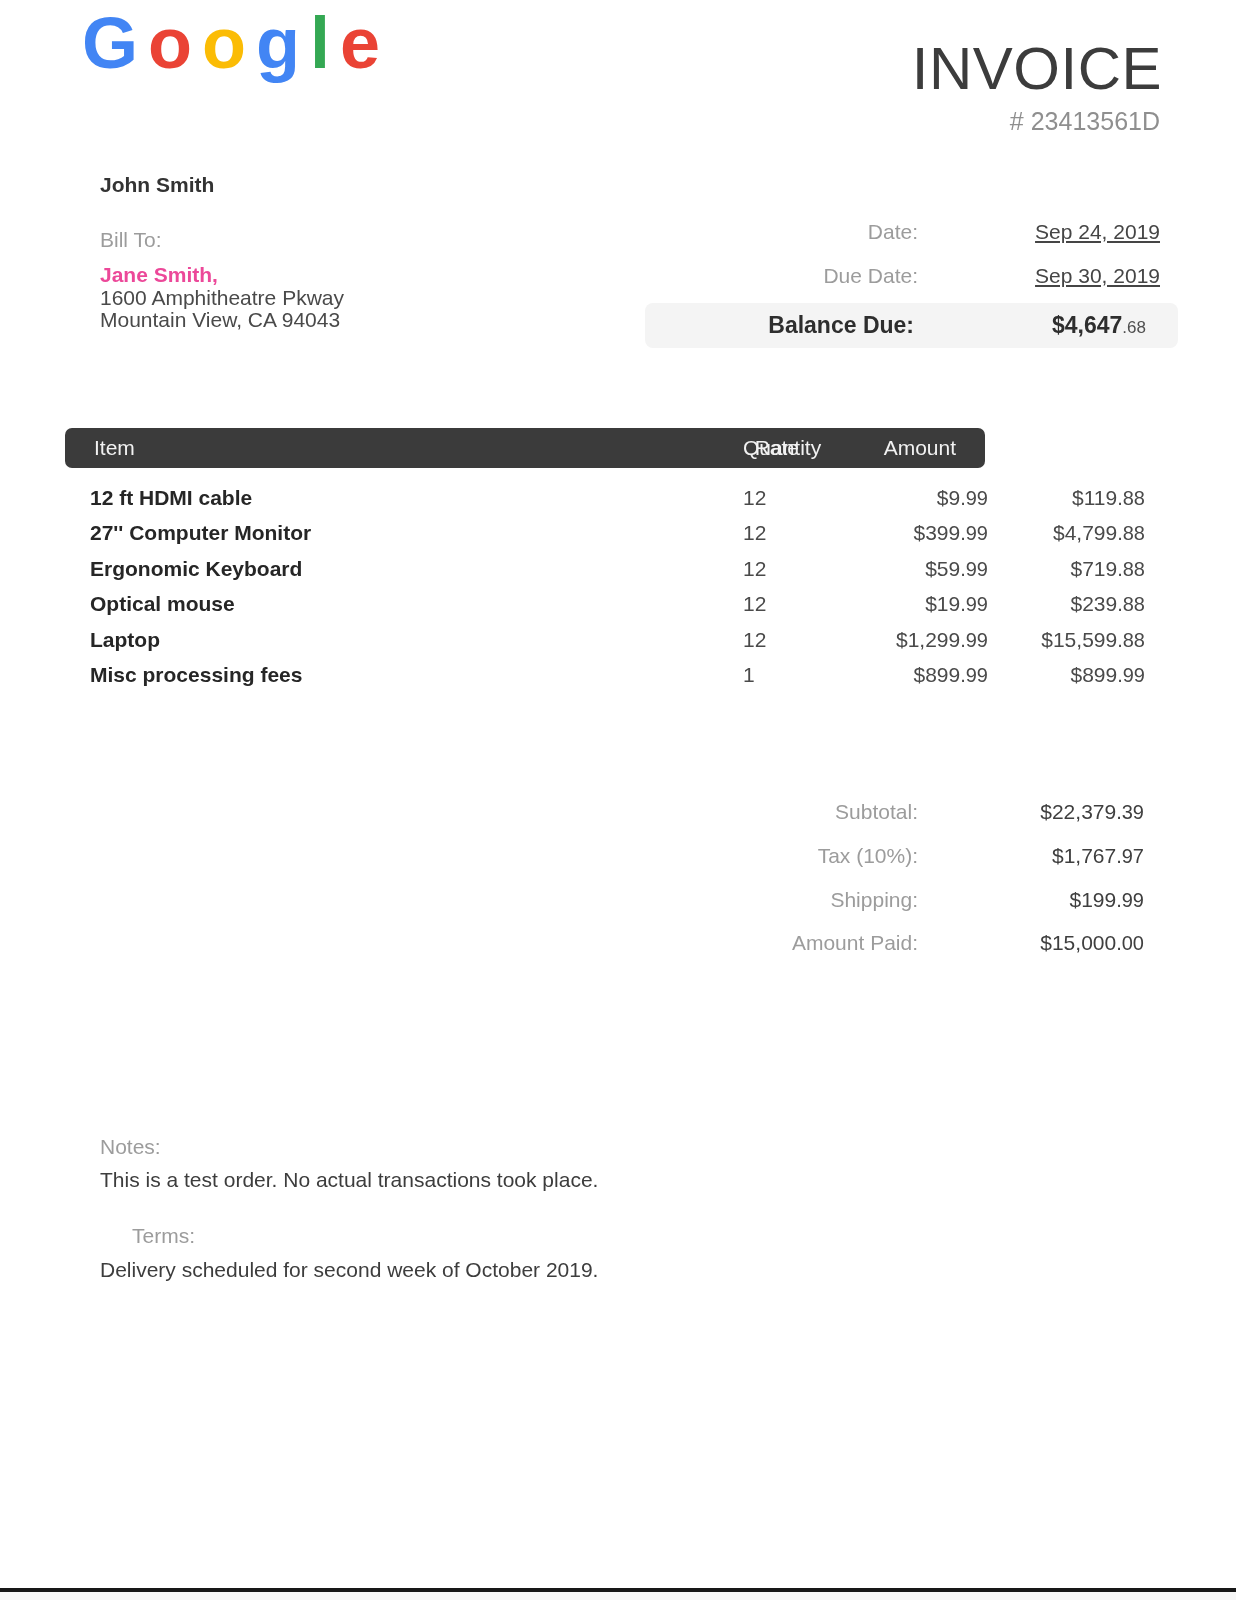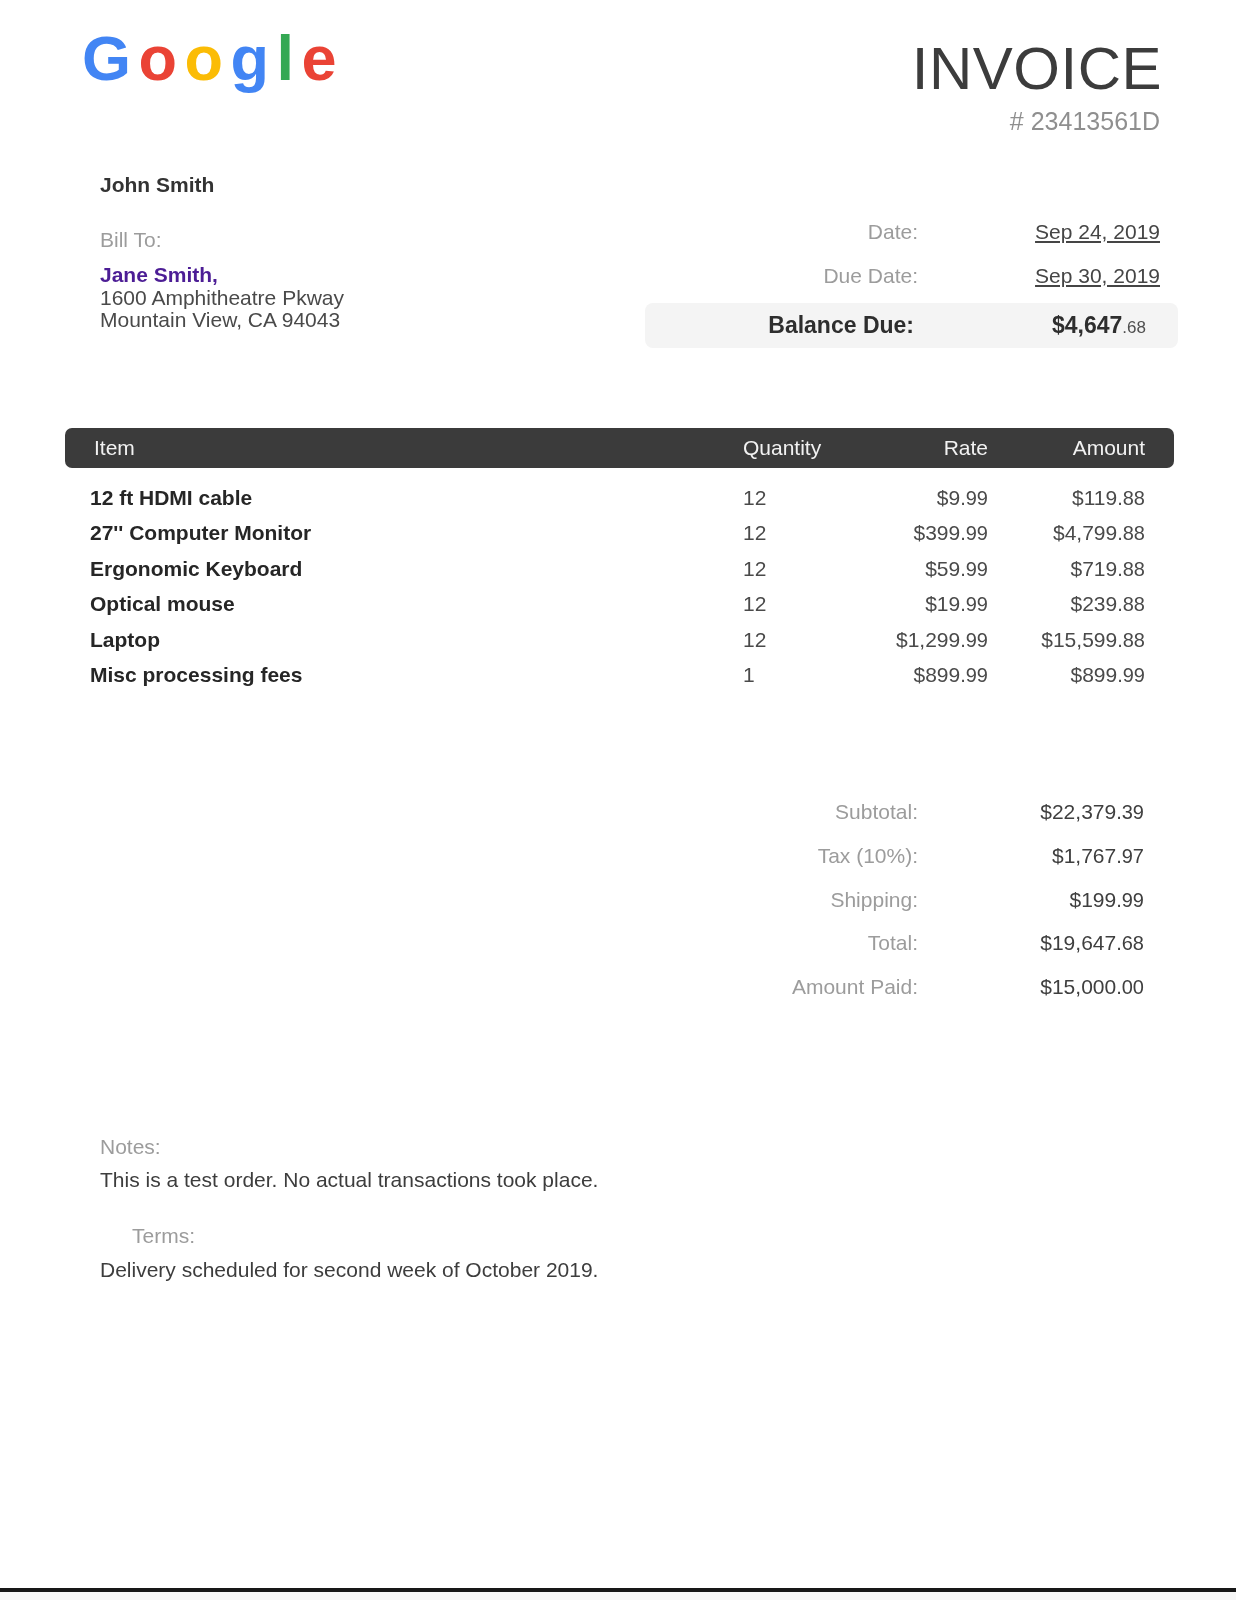--- a/index.html
+++ b/index.html
@@ -9,22 +9,22 @@
     height: 1600px;
     background: #ffffff;
     font-family: "Liberation Sans", sans-serif;
     color: #3d3d3d;
     overflow: hidden;
   }
   
   .logo {
     position: absolute;
     left: 82px;
-    top: 22px;
-    font-size: 63px;
+    top: 2px;
+    font-size: 72px;
     font-weight: bold;
     letter-spacing: -5px;
     line-height: 1.15;
     white-space: nowrap;
   }
   
   .invoice-title {
     position: absolute;
     top: 34px;
     right: 74px;
@@ -37,21 +37,21 @@
     position: absolute;
     top: 107px;
     right: 76px;
     font-size: 25px;
     color: #8f8f8f;
   }
   
   .txt { font-size: 21px; line-height: 24px; position: absolute; }
   .sender-name   { left: 100px; top: 173px; font-weight: bold; color: #333; }
   .billto-label  { left: 100px; top: 228px; color: #9c9c9c; }
-  .billto-name   { left: 100px; top: 263px; font-weight: bold; color: #4c1d95; }
+  .billto-name   { left: 100px; top: 263px; font-weight: bold; color: #ec4899; }
   .billto-addr1  { left: 100px; top: 286px; color: #4a4a4a; }
   .billto-addr2  { left: 100px; top: 308px; color: #4a4a4a; }
   
   .meta-label { right: 318px; color: #9c9c9c; text-align: right; }
   .meta-value { right: 76px;  color: #454545; text-align: right; text-decoration: underline; }
   .row-date   { top: 220px; }
   .row-due    { top: 264px; }
   .balance-box {
     position: absolute;
     left: 645px; top: 303px;
@@ -65,21 +65,21 @@
   }
   .balance-value {
     position: absolute; right: 90px; top: 312px;
     font-size: 23px; font-weight: bold; color: #2e2e2e;
   }
   .balance-value .cents { font-size: 17px; font-weight: normal; color: #4f4f4f; }
   
   .table-header {
     position: absolute;
     left: 65px; top: 428px;
-    width: 1109px; height: 40px;
+    width: 920px; height: 40px;
     background: #3b3b3b;
     border-radius: 7px;
     color: #f2f2f2;
     font-size: 21px;
     line-height: 40px;
   }
   .th-item   { position: absolute; left: 29px; }
   .th-qty    { position: absolute; left: 678px; }
   .th-rate   { position: absolute; right: 186px; }
   .th-amount { position: absolute; right: 29px; }
@@ -220,24 +220,20 @@
       <div class="total-row">
         <span class="total-label">Tax (10%):</span>
         <span class="total-value"><span>$1,767</span><span class="cents">.97</span></span>
       </div>
 
       <div class="total-row">
         <span class="total-label">Shipping:</span>
         <span class="total-value"><span>$199</span><span class="cents">.99</span></span>
       </div>
 
-      <div class="total-row">
-        <span class="total-label">Total:</span>
-        <span class="total-value"><span>$19,647</span><span class="cents">.68</span></span>
-      </div>
 
       <div class="total-row">
         <span class="total-label">Amount Paid:</span>
         <span class="total-value"><span>$15,000</span><span class="cents">.00</span></span>
       </div>
     </div>
 
   <div class="txt notes-label">Notes:</div>
   <div class="txt notes-text">This is a test order. No actual transactions took place.</div>
   <div class="txt terms-label">Terms:</div>

